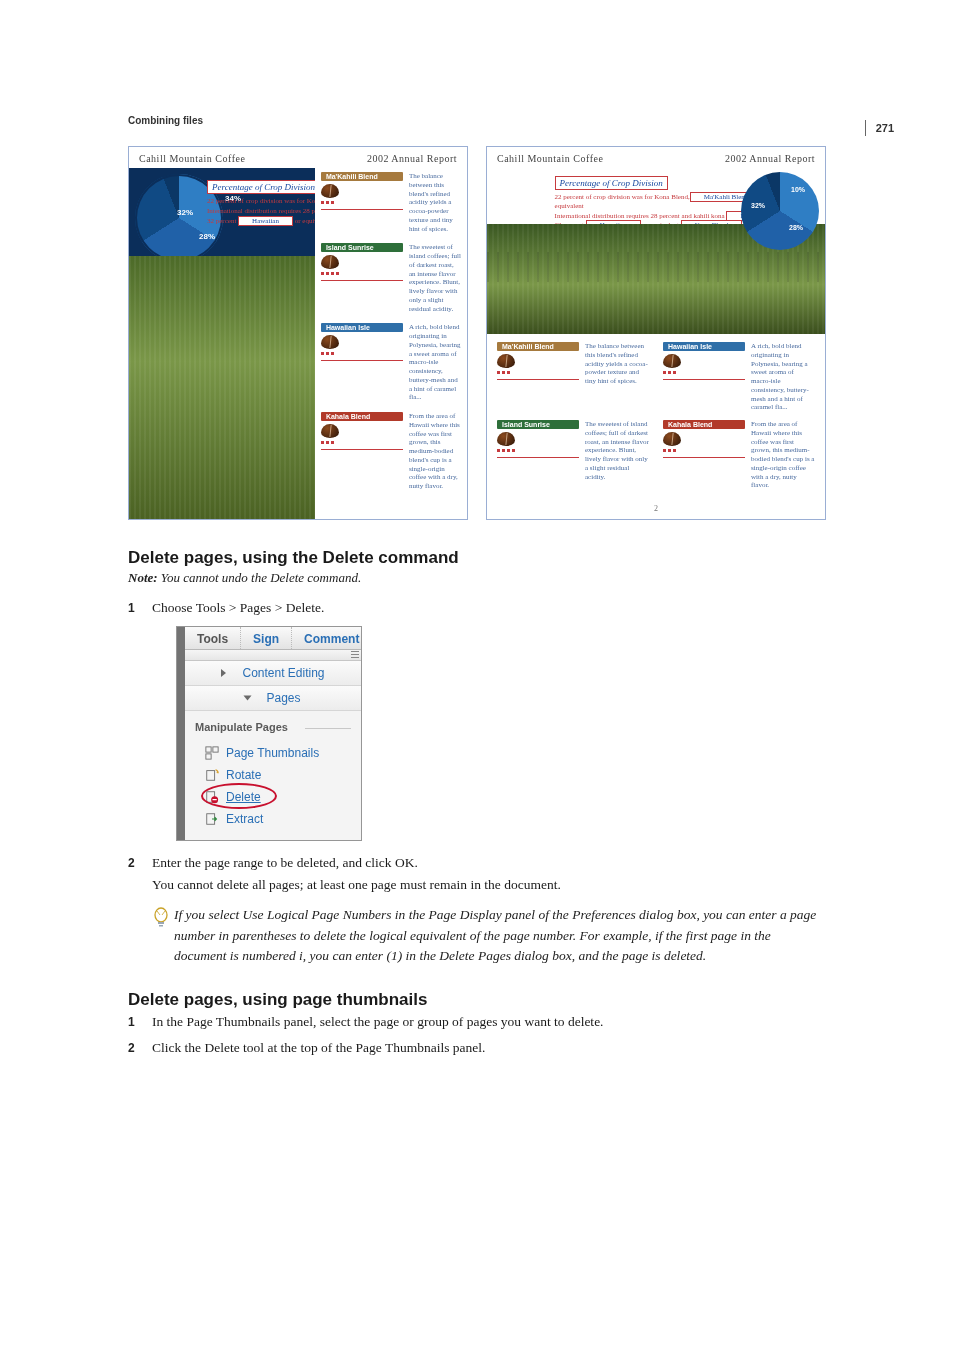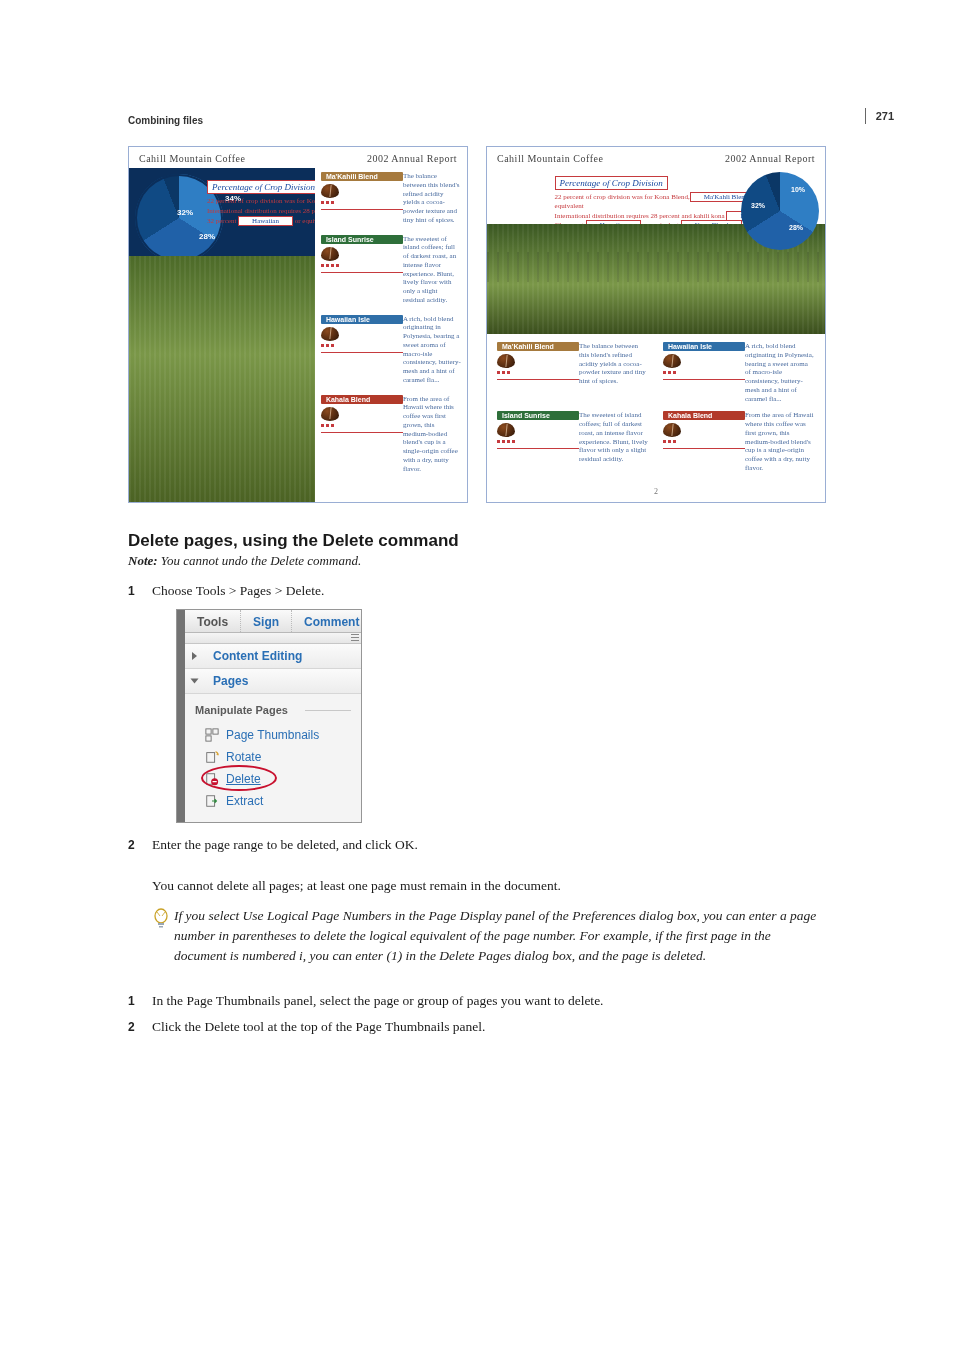--- a/index.html
+++ b/index.html
@@ -12,21 +12,21 @@
   }
   .page {
     position: relative;
     width: 954px;
     min-height: 1350px;
     box-sizing: border-box;
     padding: 115px 128px 50px 128px;
   }
   .page-number-tab {
     position: absolute;
-    top: 108px;
+    top: 120px;
     right: 60px;
     border-left: 1.5px solid #666;
     padding: 2px 0 2px 10px;
     font-family: "Myriad Pro", Arial, sans-serif;
     font-size: 11px;
     font-weight: 700;
     color: #333;
   }
   .breadcrumb {
     font-family: "Myriad Pro", Arial, sans-serif;
@@ -127,20 +127,21 @@
   .f1-right {
     width: 45%;
     padding: 4px 6px 10px 6px;
     box-sizing: border-box;
     display: flex;
     flex-direction: column;
     gap: 10px;
   }
   .blend-card {
     display: flex;
+    gap: 6px;
   }
   .blend-label {
     display: inline-block;
     font-family: Arial, sans-serif;
     font-size: 7px;
     font-weight: 700;
     color: #fff;
     padding: 1px 5px;
     border-radius: 1px;
   }
@@ -267,21 +268,21 @@
     position: absolute;
     left: 0;
     top: 1px;
     font-family: "Myriad Pro", Arial, sans-serif;
     font-weight: 700;
     font-size: 12px;
     color: #222;
   }
   .step-sub {
     display: block;
-    margin-top: 20px;
+    margin-top: 2px;
   }
   .lightbulb-tip {
     display: flex;
     gap: 4px;
     padding-left: 24px;
     font-style: italic;
     font-size: 13.5px;
     line-height: 1.5;
     color: #222;
     margin: 8px 0 24px 0;
@@ -333,21 +334,22 @@
       linear-gradient(#888,#888) 0 6px/100% 1px no-repeat;
   }
   .tp-row {
     display: flex;
     align-items: center;
     gap: 16px;
     padding: 3px 7px;
     border-bottom: 1px solid #d6d6d6;
     background: linear-gradient(#fbfbfb,#ececec);
     color: #2a6fb5;
-    font-weight: 700;
+    font-weight: 400;
+    justify-content: center;
   }
   .tp-row.pages .tri { transform: rotate(90deg); }
   .tri {
     width: 0; height: 0;
     border-top: 4px solid transparent;
     border-bottom: 4px solid transparent;
     border-left: 5px solid #6a6a6a;
   }
   .tp-group {
     padding: 8px 10px 10px 10px;
@@ -641,18 +643,19 @@
 
   <div class="lightbulb-tip">
     <svg width="18" height="24" viewBox="0 0 18 24">
       <ellipse cx="9" cy="8" rx="6" ry="7" fill="none" stroke="#c9a227" stroke-width="1.3"></ellipse>
       <path d="M6 15 h6 v2 h-6 z M7 18 h4 v1.5 h-4 z" fill="#9aa7b5"></path>
       <path d="M5 4 l3 4 M13 4 l-3 4" stroke="#c9a227" stroke-width="0.8" fill="none"></path>
     </svg>
     <span>If you select Use Logical Page Numbers in the Page Display panel of the Preferences dialog box, you can enter a page number in parentheses to delete the logical equivalent of the page number. For example, if the first page in the document is numbered i, you can enter (1) in the Delete Pages dialog box, and the page is deleted.</span>
   </div>
 
+  <h2 class="section">Delete pages, using page thumbnails</h2>
   <ol class="steps">
     <li><span>In the Page Thumbnails panel, select the page or group of pages you want to delete.</span></li>
     <li><span>Click the Delete tool at the top of the Page Thumbnails panel.</span></li>
   </ol>
 
 </div>
 
 </body></html>

